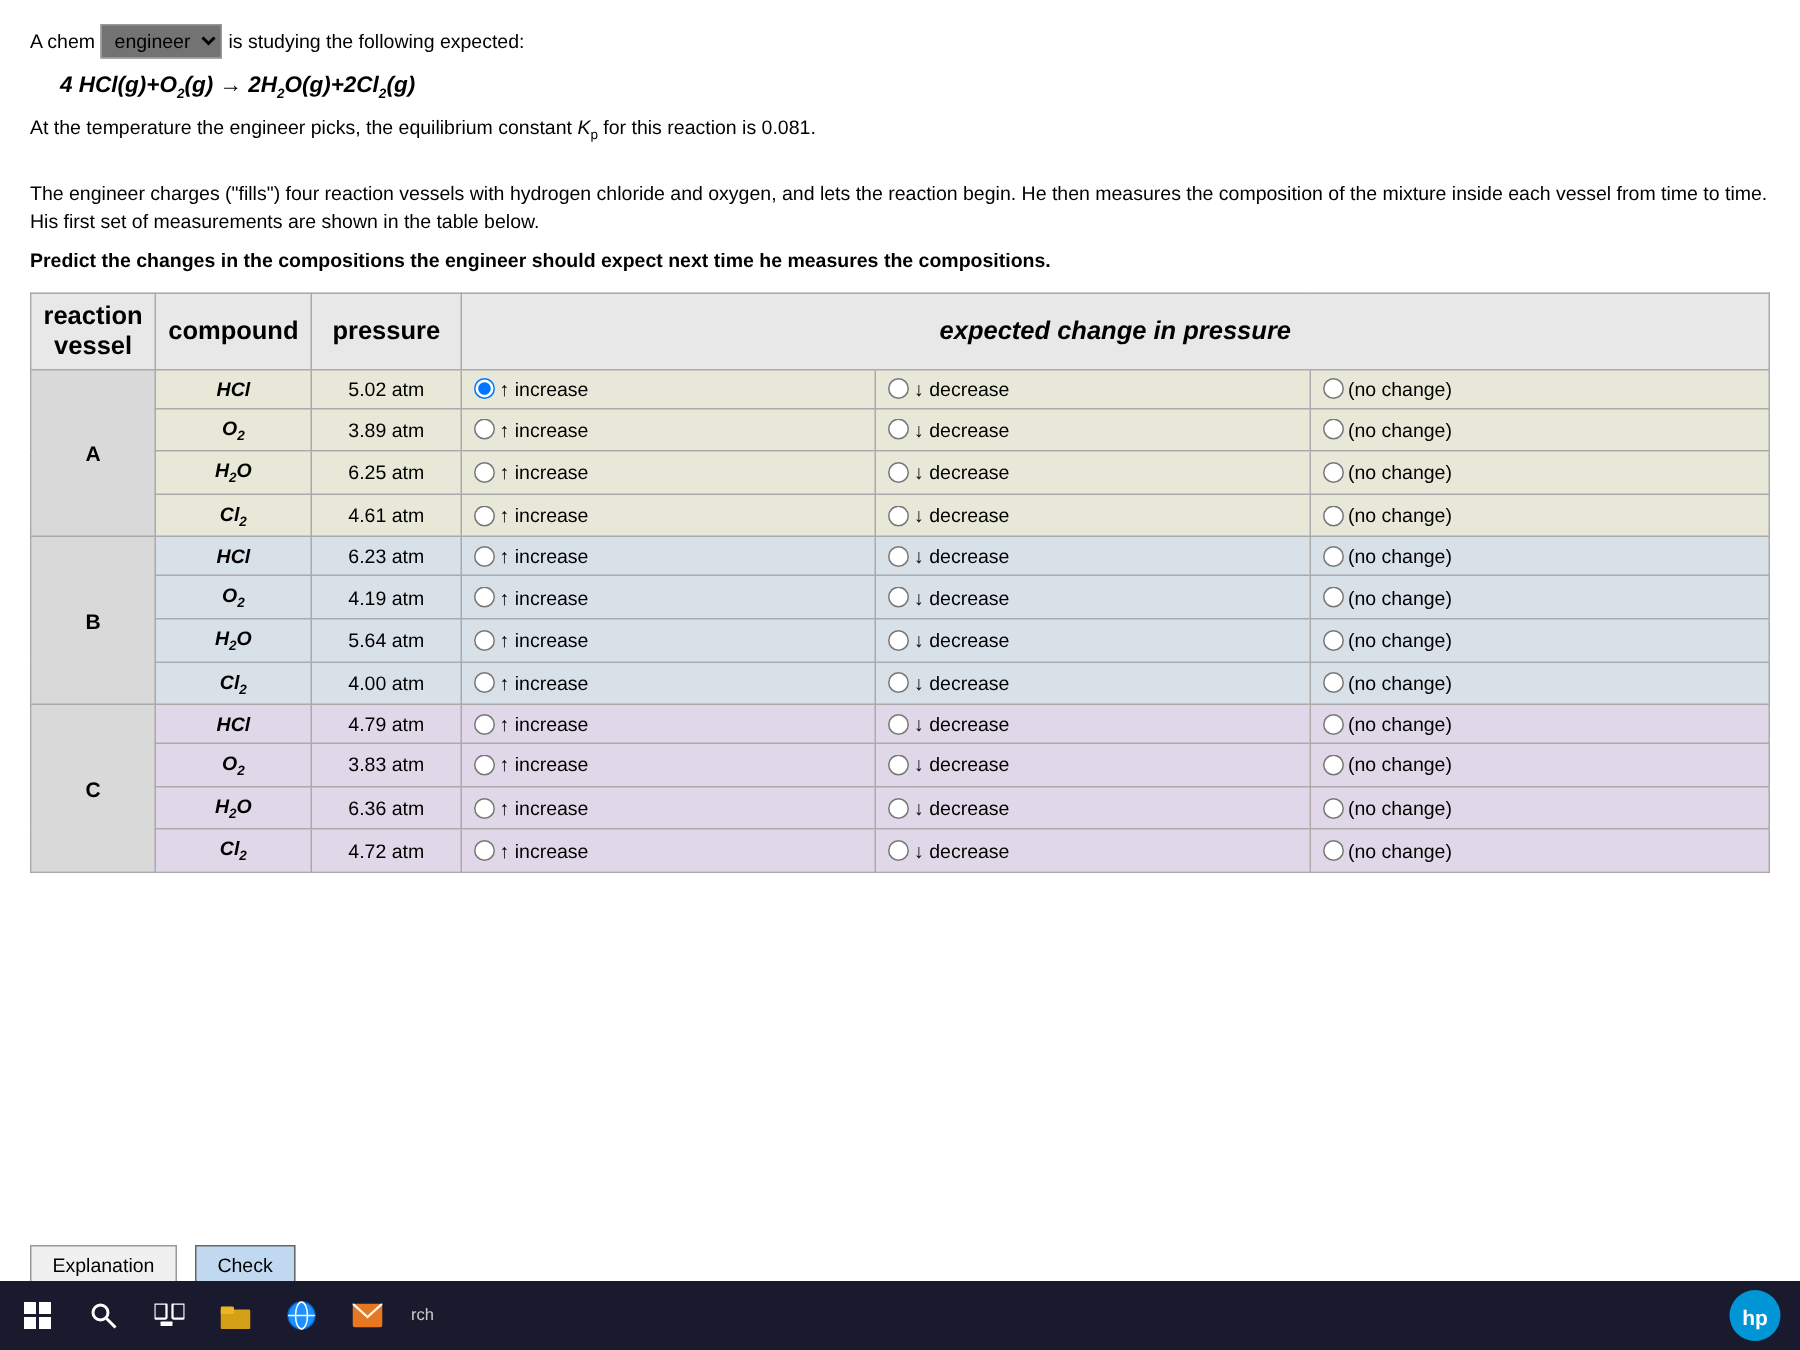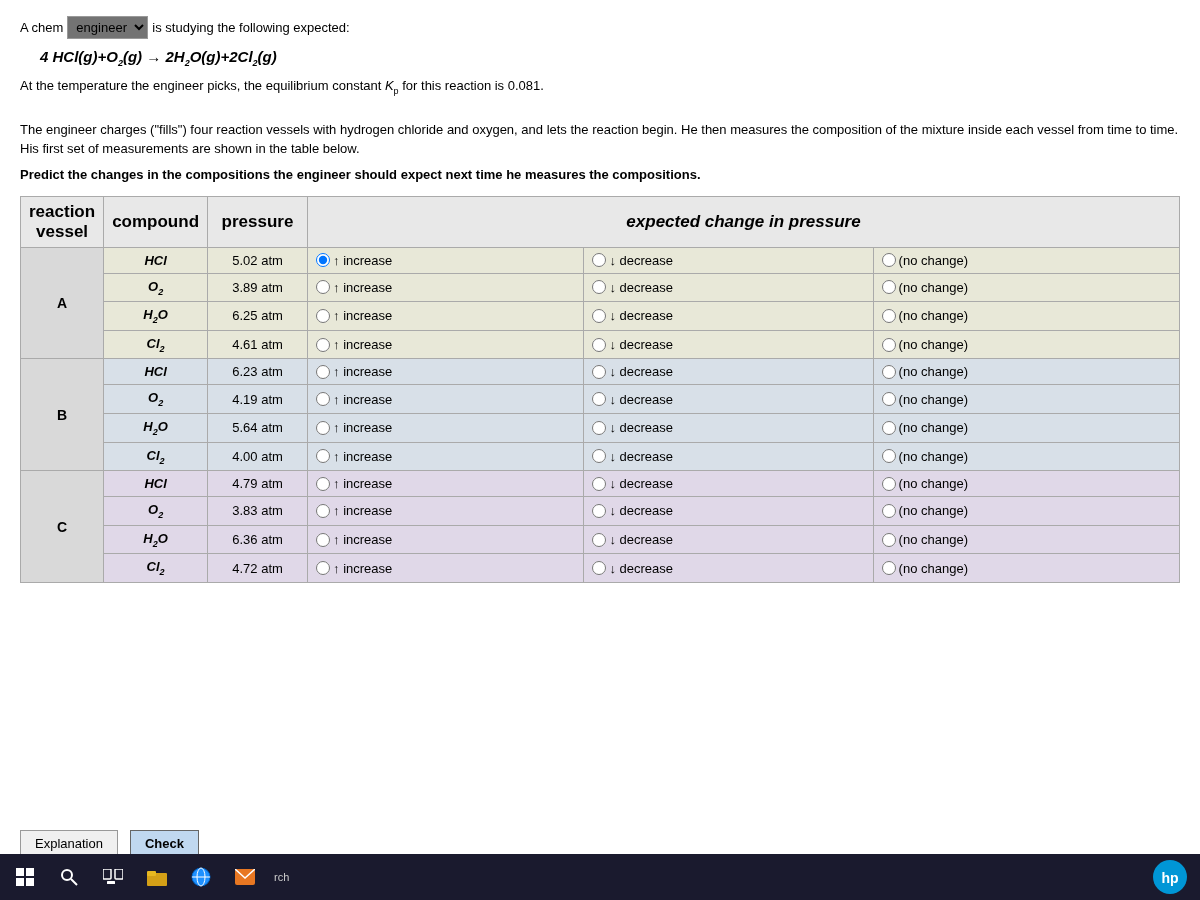--- a/index.html
+++ b/index.html
@@ -126,21 +126,21 @@
       font-size: 13px;
       cursor: pointer;
     }
 
     .btn-check {
       background: #c0d8f0;
       border: 1px solid #666;
       padding: 5px 14px;
       font-size: 13px;
       cursor: pointer;
-      font-weight: bold;
+      font-weight: normal;
     }
 
     .taskbar {
       background: #1a1a2e;
       height: 46px;
       display: flex;
       align-items: center;
       padding: 0 10px;
       gap: 14px;
       position: fixed;

